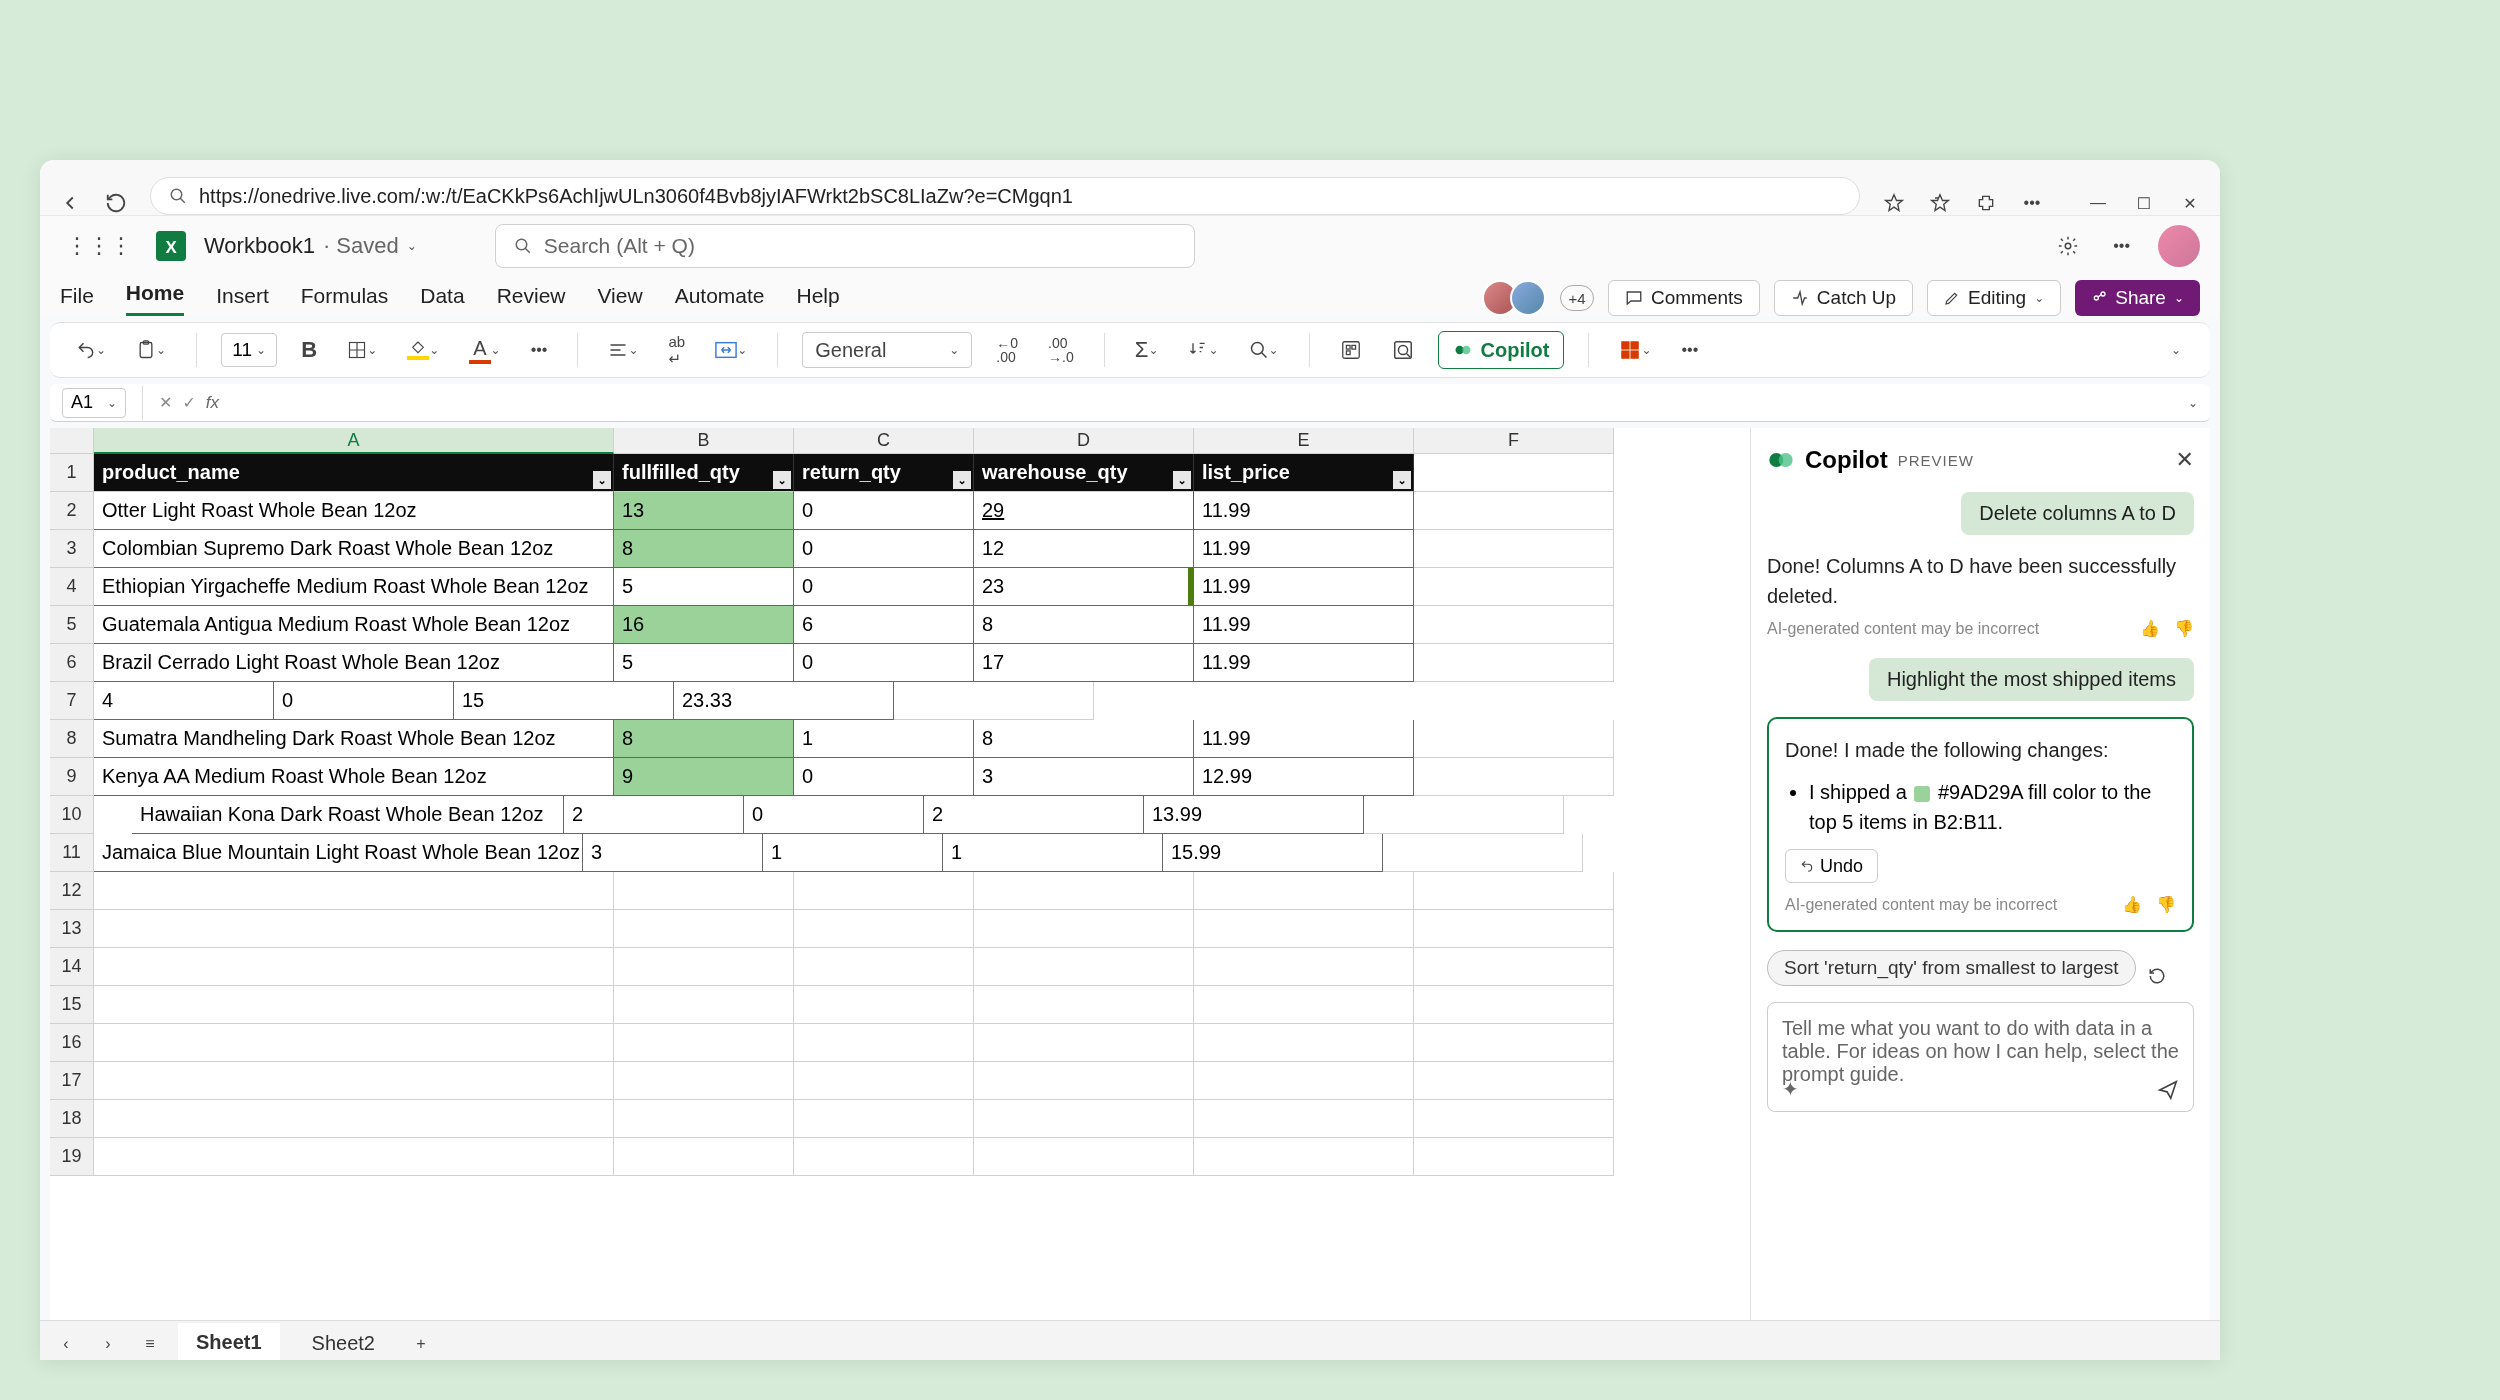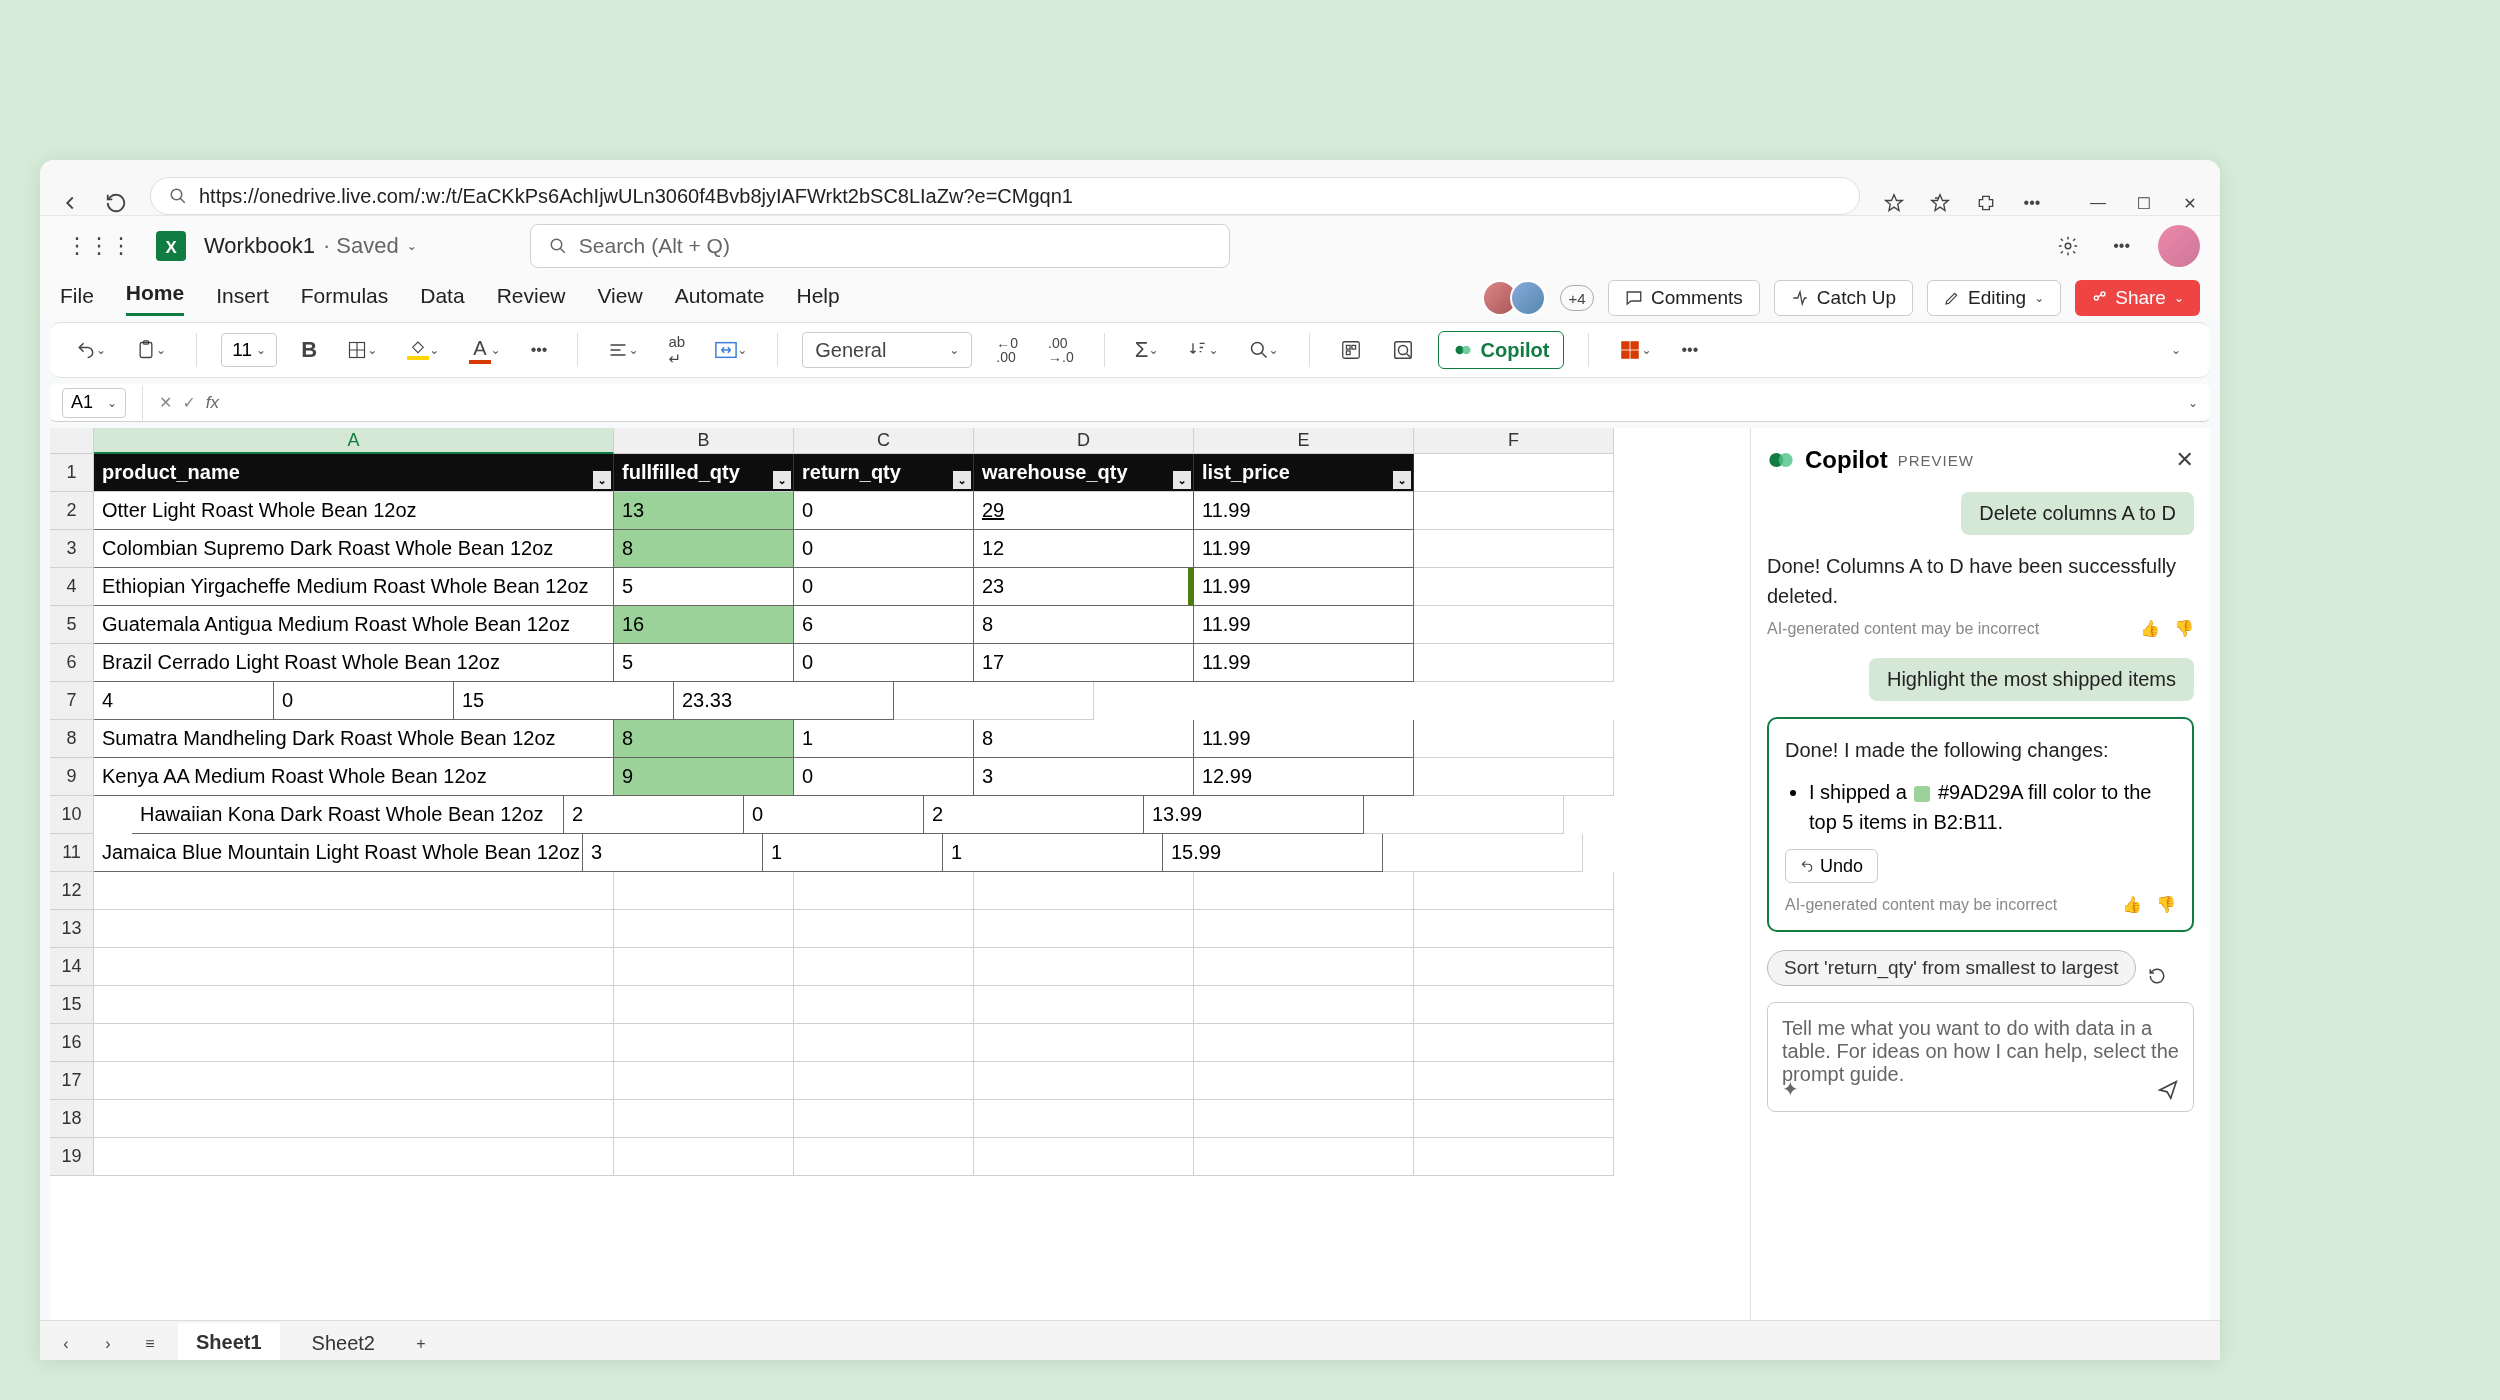--- a/index.html
+++ b/index.html
@@ -9,33 +9,33 @@
 
 .browser-bar { height: 56px; background: #f8f8f8; display: flex; align-items: flex-end; padding: 0 18px; gap: 22px; border-bottom: 1px solid #e8e8e8; }
 .nav-btn { width: 24px; height: 24px; display: flex; align-items: center; justify-content: center; color: #444; cursor: pointer; }
 .url-bar { flex: 1; height: 38px; background: #fff; border: 1px solid #ddd; border-radius: 20px; display: flex; align-items: center; padding: 0 18px; gap: 12px; font-size: 20px; color: #222; }
 .browser-icons { display: flex; gap: 22px; align-items: center; }
 .win-controls { display: flex; gap: 22px; margin-left: 20px; }
 
 .app-header { height: 60px; display: flex; align-items: center; padding: 0 20px; gap: 18px; background: #fafafa; }
 .app-icon { width: 30px; height: 30px; }
 .doc-title { font-size: 22px; color: #222; display:flex; align-items:center; gap:8px;}
-.search-box { width: 700px; height: 44px; background: #fff; border: 1px solid #d0d0d0; border-radius: 8px; display: flex; align-items: center; padding: 0 18px; gap: 12px; font-size: 21px; color: #666; margin-left: 95px;}
+.search-box { width: 700px; height: 44px; background: #fff; border: 1px solid #d0d0d0; border-radius: 8px; display: flex; align-items: center; padding: 0 18px; gap: 12px; font-size: 21px; color: #666; margin-left: 60px;}
 .app-right { margin-left: auto; display: flex; align-items: center; gap: 22px; }
 .avatar { width: 42px; height: 42px; border-radius: 50%; background: linear-gradient(135deg,#e8a,#c79); }
 
 .ribbon-tabs { height: 40px; display: flex; align-items: flex-end; padding: 0 20px; gap: 32px; background: #fafafa; }
 .ribbon-tab { font-size: 21px; color: #222; padding-bottom: 8px; cursor: pointer; }
 .ribbon-tab.active { border-bottom: 3px solid #107c41; font-weight:600;}
 .ribbon-right { margin-left: auto; display: flex; align-items: center; gap: 14px; }
 .presence { display: flex; gap: -8px; }
 .presence img, .presence .p { width: 36px; height: 36px; border-radius: 50%; border: 2px solid #fff; }
 .badge-count { width: 34px; height: 26px; border:1px solid #aaa; border-radius:14px; font-size:15px; display:flex; align-items:center; justify-content:center; color:#444;}
 .pill-btn { height: 36px; padding: 0 16px; border: 1px solid #ccc; border-radius: 6px; background: #fff; display: flex; align-items: center; gap: 8px; font-size: 19px; color: #222; cursor: pointer; }
-.share-btn { background: #ef4444; color: #fff; border: none; justify-content: flex-end; }
+.share-btn { background: #701a75; color: #fff; border: none; justify-content: flex-end; }
 
 .toolbar { height: 56px; background: #fff; border-top: 1px solid #e0e0e0; border-bottom: 1px solid #e0e0e0; display: flex; align-items: center; padding: 0 20px; gap: 18px; border-radius: 10px; margin: 6px 10px 0 10px;}
 .tb-sep { width: 1px; height: 34px; background: #ddd; margin: 0 6px; }
 .tb-btn { height: 36px; min-width: 28px; display: flex; align-items: center; justify-content: center; color: #444; cursor: pointer; padding: 0 6px; border-radius:4px; }
 .font-size-sel { width: 56px; height: 34px; border: 1px solid #ccc; border-radius: 4px; display: flex; align-items: center; justify-content: center; gap:4px; font-size: 19px; }
 .format-sel { width: 170px; height: 36px; border: 1px solid #ccc; border-radius: 4px; display: flex; align-items: center; padding: 0 12px; font-size: 20px; color: #444; justify-content:space-between;}
 .copilot-btn { height: 38px; padding: 0 14px; border: 1.5px solid #107c41; border-radius: 6px; display: flex; align-items: center; gap: 8px; font-size: 20px; color: #107c41; font-weight: 600; }
 .under-y { border-bottom: 4px solid #ffd500; }
 .under-r { border-bottom: 4px solid #d83b01; }
 

